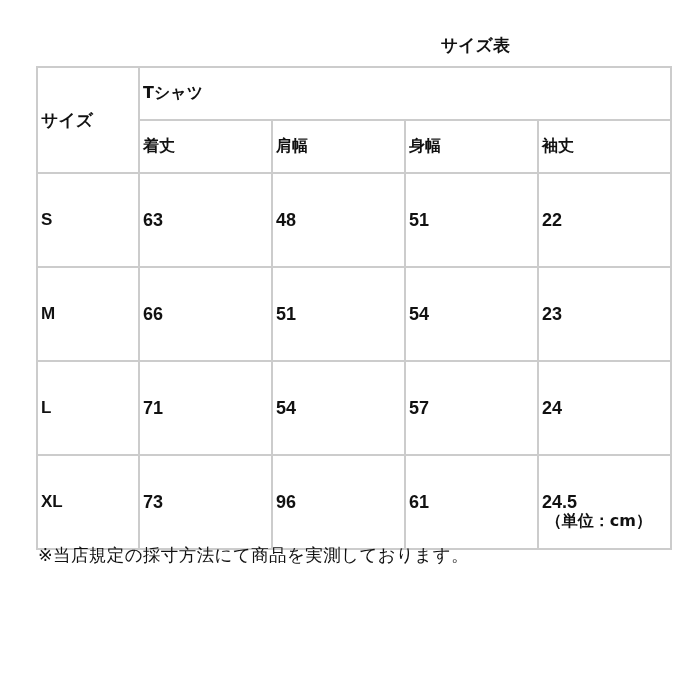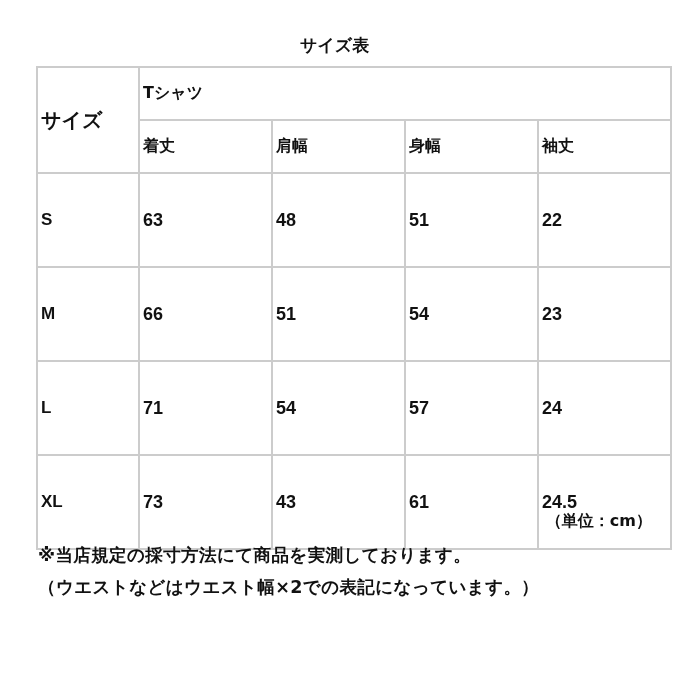--- a/index.html
+++ b/index.html
@@ -14,21 +14,21 @@
       overflow: hidden;
       font-family: "DejaVu Sans", "Liberation Sans", sans-serif;
       color: #111111;
     }
     .title {
       position: absolute;
       left: 300px;
       width: 210px;
       top: 33px;
       height: 24px;
-      text-align: left;
+      text-align: right;
       font-size: 17px;
       font-weight: bold;
       line-height: 24px;
     }
     table.size-table {
       position: absolute;
       left: 36px;
       top: 66px;
       width: 632px;
       height: 435px;
@@ -37,42 +37,42 @@
     }
     table.size-table td, table.size-table th {
       border: 2px solid #cccccc;
       text-align: left;
       vertical-align: middle;
       padding: 3px;
       font-weight: bold;
     }
     .col-size { width: 102px; }
     .col-m { width: 133px; }
-    th.size-head { font-size: 20px; }
+    th.size-head { font-size: 17px; }
     th.garment-head { height: 45px; font-size: 16px; }
     th.measure-head { height: 45px; font-size: 16px; }
     td.size-cell { font-size: 17px; height: 86px; font-family: "Liberation Sans", sans-serif; }
     td.val-cell { font-size: 18px; font-family: "Liberation Sans", sans-serif; }
     .unit {
       position: absolute;
       right: 48px;
       top: 508px;
       font-size: 16px;
       font-weight: bold;
       line-height: 26px;
     }
     .notes {
       position: absolute;
       left: 38px;
       top: 540px;
       width: 660px;
     }
     .note-line {
       font-size: 17.5px;
-      font-weight: bold;
+      font-weight: normal;
       line-height: 31.5px;
       white-space: nowrap;
       letter-spacing: 0.4px;
     }
   </style>
 </head>
 <body>
 
 <div class="title">サイズ表</div>
 
@@ -112,25 +112,24 @@
   <tr>
     <td class="size-cell">L</td>
     <td class="val-cell">71</td>
     <td class="val-cell">54</td>
     <td class="val-cell">57</td>
     <td class="val-cell">24</td>
   </tr>
   <tr>
     <td class="size-cell">XL</td>
     <td class="val-cell">73</td>
-    <td class="val-cell">43</td>
+    <td class="val-cell">96</td>
     <td class="val-cell">61</td>
     <td class="val-cell">24.5</td>
   </tr>
 </tbody>
   </table>
 
 <div class="unit">（単位：cm）</div>
 
 <div class="notes">
   <div class="note-line">※当店規定の採寸方法にて商品を実測しております。</div>
-  <div class="note-line">（ウエストなどはウエスト幅×2での表記になっています。）</div>
 </div>
 
 </body></html>

